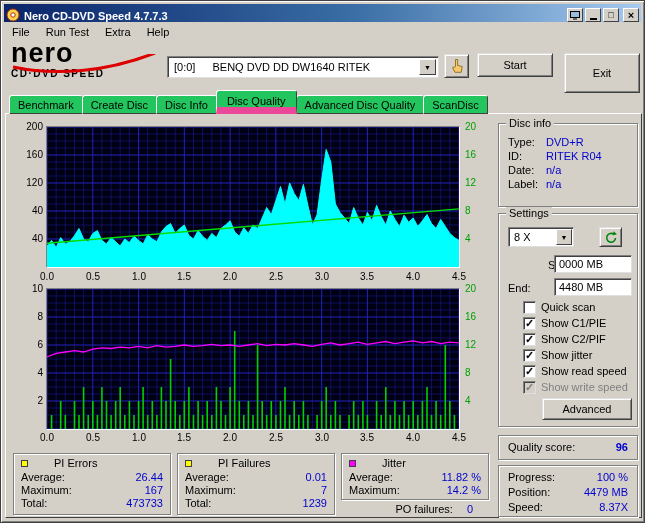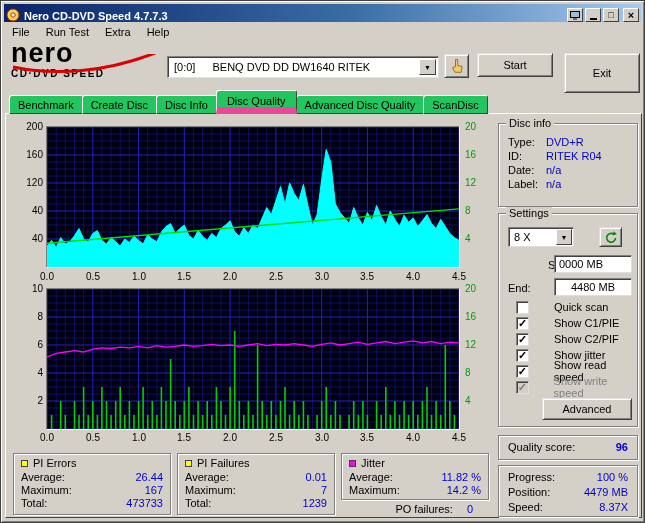--- a/index.html
+++ b/index.html
@@ -106,21 +106,21 @@
     border:1px solid; border-color:#ffffff #404040 #404040 #ffffff;
     display:flex; align-items:center; justify-content:center; font-size:7px;
   }
   .refresh-btn { position:absolute; left:100px; top:13px; width:23px; height:20px; }
   .set-label { position:absolute; left:9px; }
   .field {
     position:absolute; left:55px; width:78px; height:18px; background:#fff; padding:2px 4px;
     border:1px solid; border-color:#808080 #dfdfdf #dfdfdf #808080;
     box-shadow: inset 1px 1px 0 #404040;
   }
-  .cb-row { position:absolute; left:17px; display:flex; align-items:center; height:14px;gap:20px; }
+  .cb-row { position:absolute; left:24px; display:flex; align-items:center; height:14px; }
   .cb-box {
     width:13px; height:13px; background:#fff; margin-right:5px; color:#000;
     border:1px solid; border-color:#808080 #dfdfdf #dfdfdf #808080;
     box-shadow: inset 1px 1px 0 #404040;
     font-size:11px; font-weight:bold; line-height:11px; text-align:center;
   }
   .cb-row.disabled { color:#808080; }
   .cb-row.disabled .cb-box { color:#808080; background:#d4d0c8; }
   .btn-advanced { position:absolute; left:43px; top:184px; width:90px; height:22px; }
   #gb-quality { left:497px; top:434px; width:140px; height:25px; }
@@ -129,21 +129,21 @@
   #gb-progress { left:497px; top:464px; width:140px; height:52px; padding-top:4px; }
   .prog-row { display:flex; justify-content:space-between; padding:0 9px; line-height:15px; }
   
   .sumbox {
     position:absolute; z-index:2; border:1px solid #808080;
     box-shadow: 1px 1px 0 #ffffff, inset 1px 1px 0 #ffffff; padding-top:2px;
   }
   #sum-pie { left:12px;  top:452px; width:158px; height:62px; }
   #sum-pif { left:176px; top:452px; width:158px; height:62px; }
   #sum-jit { left:340px; top:452px; width:148px; height:47px; }
-  .sum-title { display:flex; align-items:center; padding:1px 7px 2px; }
+  .sum-title { display:flex; align-items:center; padding:1px 7px 2px;gap:21px; }
   .marker { width:7px; height:7px; border:1px solid #404040; margin-right:5px; }
   .sum-row { display:flex; justify-content:space-between; padding:0 7px; line-height:13px; }
   .po-row { position:absolute; left:340px; top:502px; width:148px; z-index:2;
             display:flex; justify-content:flex-end; padding-right:16px; }
   .po-row .val { margin-left:14px; }
 </style>
 </head>
 <body>
 
 <div id="win">
@@ -490,21 +490,21 @@
       <span style="display:inline-flex;">
         <svg width="14" height="13" viewBox="0 0 14 13">
             <path d="M11.5 7 a4.4 4.4 0 1 1 -1.4 -3.4" fill="none" stroke="#00850a" stroke-width="1.6"></path>
             <path d="M9.6 0.2 L13 3.2 L9 4.2 Z" fill="#00850a"></path>
           </svg>
       </span>
     </div>
     <span class="set-label" style="top:45px;margin-left:40px;">Start:</span>
     <div class="field" style="top:41px;"><span>0000 MB</span></div>
     <span class="set-label" style="top:68px;">End:</span>
-    <div class="field" style="top:64px;text-align:center;"><span>4480 MB</span></div>
+    <div class="field" style="top:64px;"><span>4480 MB</span></div>
 
     <div class="cb-row" style="top:86px;">
         <span class="cb-box"></span>
         <span class="cb-label">Quick scan</span>
       </div>
     <div class="cb-row" style="top:102px;">
         <span class="cb-box">✓</span>
         <span class="cb-label">Show C1/PIE</span>
       </div>
     <div class="cb-row" style="top:118px;">

